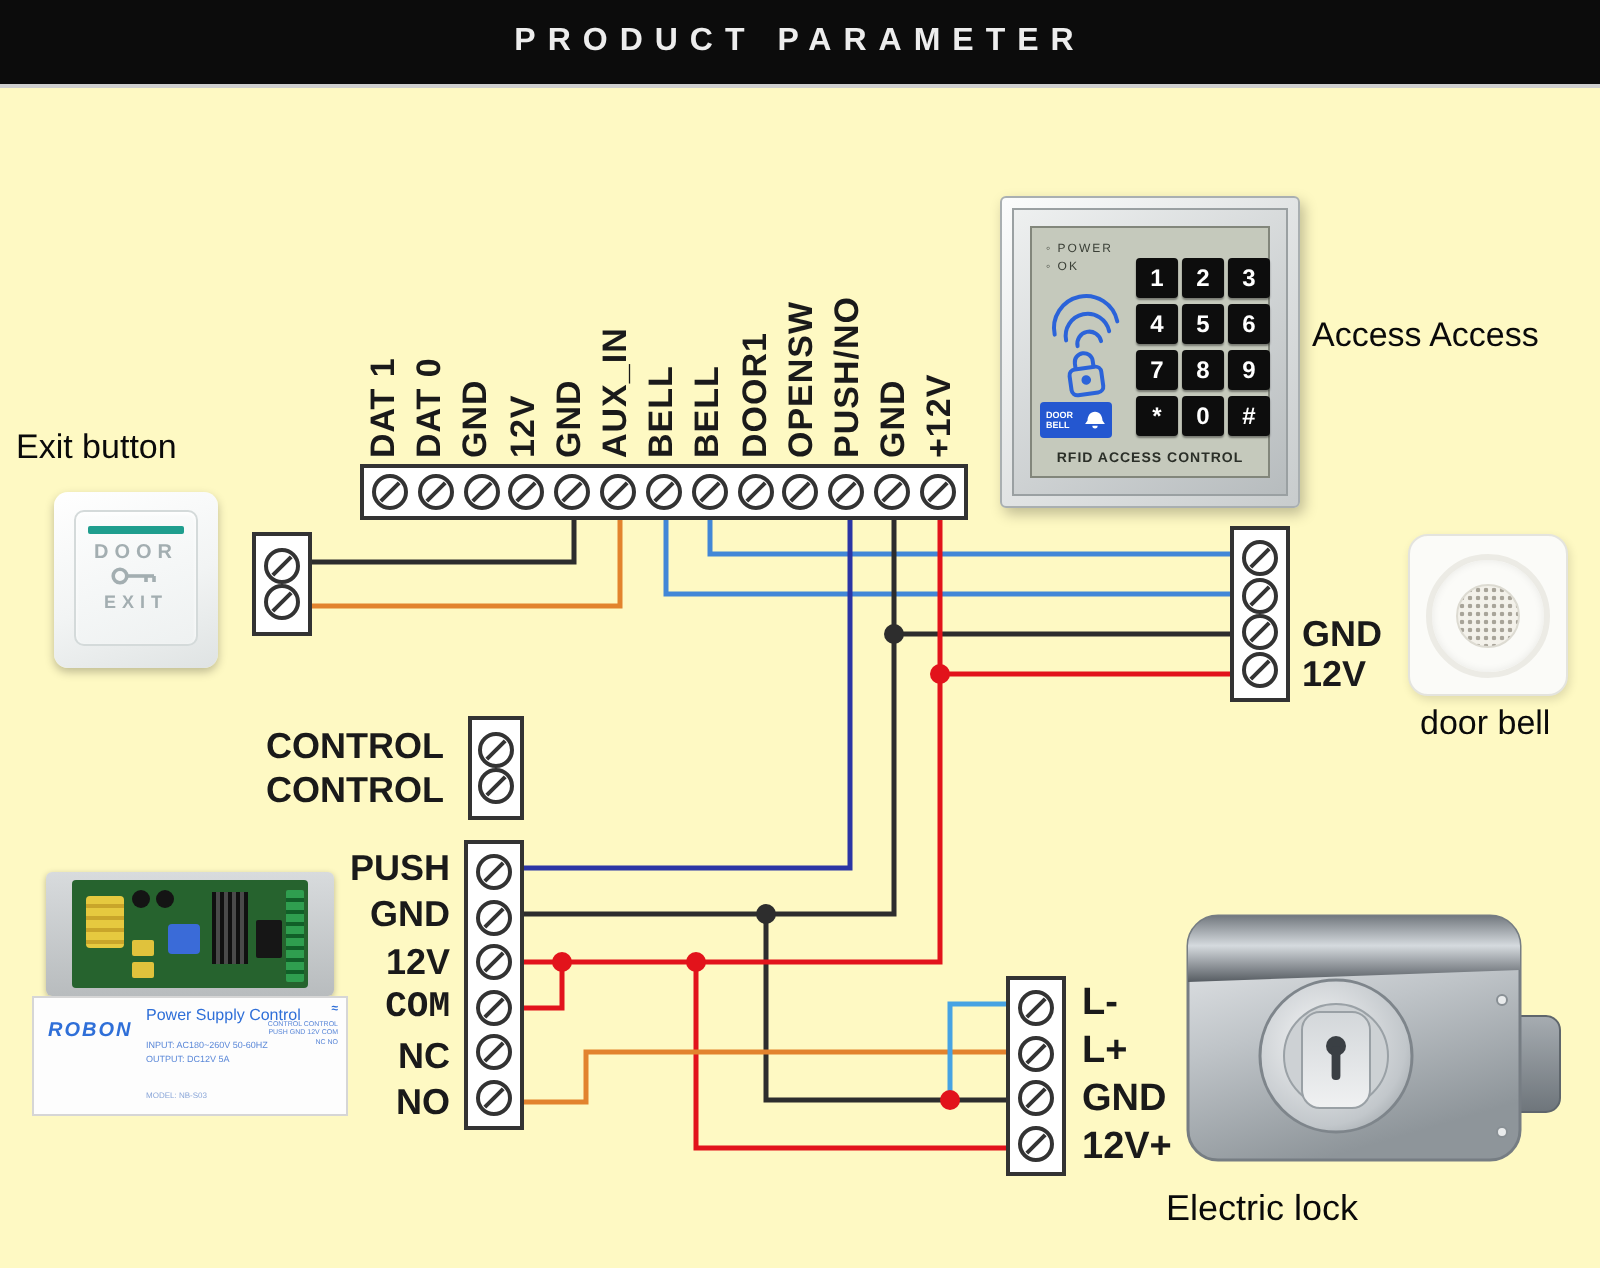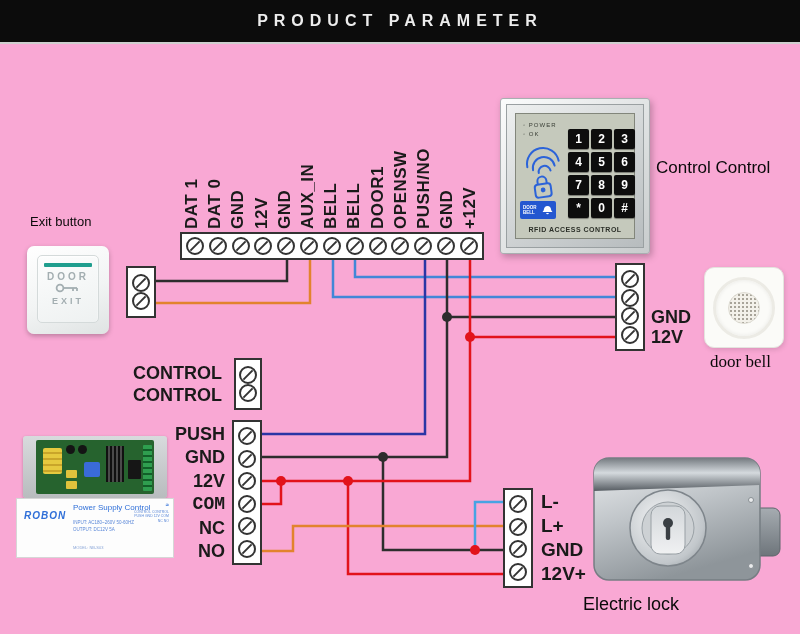--- a/index.html
+++ b/index.html
@@ -1,16 +1,16 @@
 <!DOCTYPE html>
 <html><head>
 <meta charset="utf-8">
 <style>
   html,body{margin:0;padding:0;background:#fff;}
-  #stage{position:relative;width:800px;height:634px;background:#f9a8d4;overflow:hidden;
+  #stage{position:relative;width:800px;height:634px;background:#fef9c3;overflow:hidden;
          font-family:"Liberation Sans",sans-serif;color:#0a0a0a;}
 
   
   .titlebar{position:absolute;left:0;top:0;width:800px;height:42px;background:#0c0c0c;
             display:flex;align-items:center;justify-content:center;border-bottom:2px solid #cfcfcf;}
   .titlebar span{color:#ededed;font-size:16px;font-weight:600;letter-spacing:6px;}
 
   
   .tblock{position:absolute;background:#fff;border:2px solid #333;box-sizing:border-box;z-index:3;}
   .screw{width:18px;height:18px;border:2px solid #333;border-radius:50%;box-sizing:border-box;
@@ -170,21 +170,21 @@
   <div class="striplabel" style="left:295px;top:209px;">GND</div>
   <div class="striplabel" style="left:318px;top:209px;">AUX_IN</div>
   <div class="striplabel" style="left:341px;top:209px;">BELL</div>
   <div class="striplabel" style="left:364px;top:209px;">BELL</div>
   <div class="striplabel" style="left:388px;top:209px;">DOOR1</div>
   <div class="striplabel" style="left:411px;top:209px;">OPENSW</div>
   <div class="striplabel" style="left:434px;top:209px;">PUSH/NO</div>
   <div class="striplabel" style="left:457px;top:209px;">GND</div>
   <div class="striplabel" style="left:480px;top:209px;">+12V</div>
 
-  <div class="caption" style="left:30px;top:214px;font-size:13px;">Exit button</div>
+  <div class="caption" style="left:8px;top:214px;font-size:17px;">Exit button</div>
   <div class="exitdev">
     <div class="inner">
       <div class="stripe"></div>
       <div class="door">DOOR</div>
       <svg width="26" height="12" viewBox="0 0 26 12">
         <circle cx="5" cy="6" r="3.4" fill="none" stroke="#a3aeb1" stroke-width="1.8"></circle>
         <line x1="8.6" y1="6" x2="22" y2="6" stroke="#a3aeb1" stroke-width="1.8"></line>
         <line x1="18" y1="6" x2="18" y2="9" stroke="#a3aeb1" stroke-width="1.8"></line>
         <line x1="22" y1="6" x2="22" y2="9" stroke="#a3aeb1" stroke-width="1.8"></line>
       </svg>
@@ -237,35 +237,35 @@
           <div class="ac-key">8</div>
           <div class="ac-key">9</div>
           <div class="ac-key">*</div>
           <div class="ac-key">0</div>
           <div class="ac-key">#</div>
         </div>
         <div class="ac-footer">RFID ACCESS CONTROL</div>
       </div>
     </div>
   </div>
-  <div class="caption" style="left:656px;top:158px;font-size:17px;">Control Control</div>
+  <div class="caption" style="left:656px;top:158px;font-size:17px;">Access Access</div>
 
   <div class="tblock vblock" style="left:615px;top:263px;width:30px;height:88px;padding:5px 0;">
     <span class="screw"></span>
     <span class="screw"></span>
     <span class="screw"></span>
     <span class="screw"></span>
   </div>
   <div class="blklabel left" style="left:651px;top:307px;">GND</div>
   <div class="blklabel left" style="left:651px;top:327px;">12V</div>
   <div class="belldev">
     <div class="ring"></div>
     <div class="spk"></div>
   </div>
-  <div class="caption" style="left:710px;top:352px;font-size:17px;font-family:Liberation Serif, serif;">door bell</div>
+  <div class="caption" style="left:710px;top:352px;font-size:17px;">door bell</div>
 
   <div class="blklabel" style="left:127px;top:363px;">CONTROL</div>
   <div class="blklabel" style="left:127px;top:385px;">CONTROL</div>
   <div class="tblock vblock" style="left:234px;top:358px;width:28px;height:52px;padding:6px 0;">
     <span class="screw"></span>
     <span class="screw"></span>
   </div>
 
   <div class="blklabel" style="left:130px;top:424px;">PUSH</div>
   <div class="blklabel" style="left:130px;top:447px;">GND</div>

